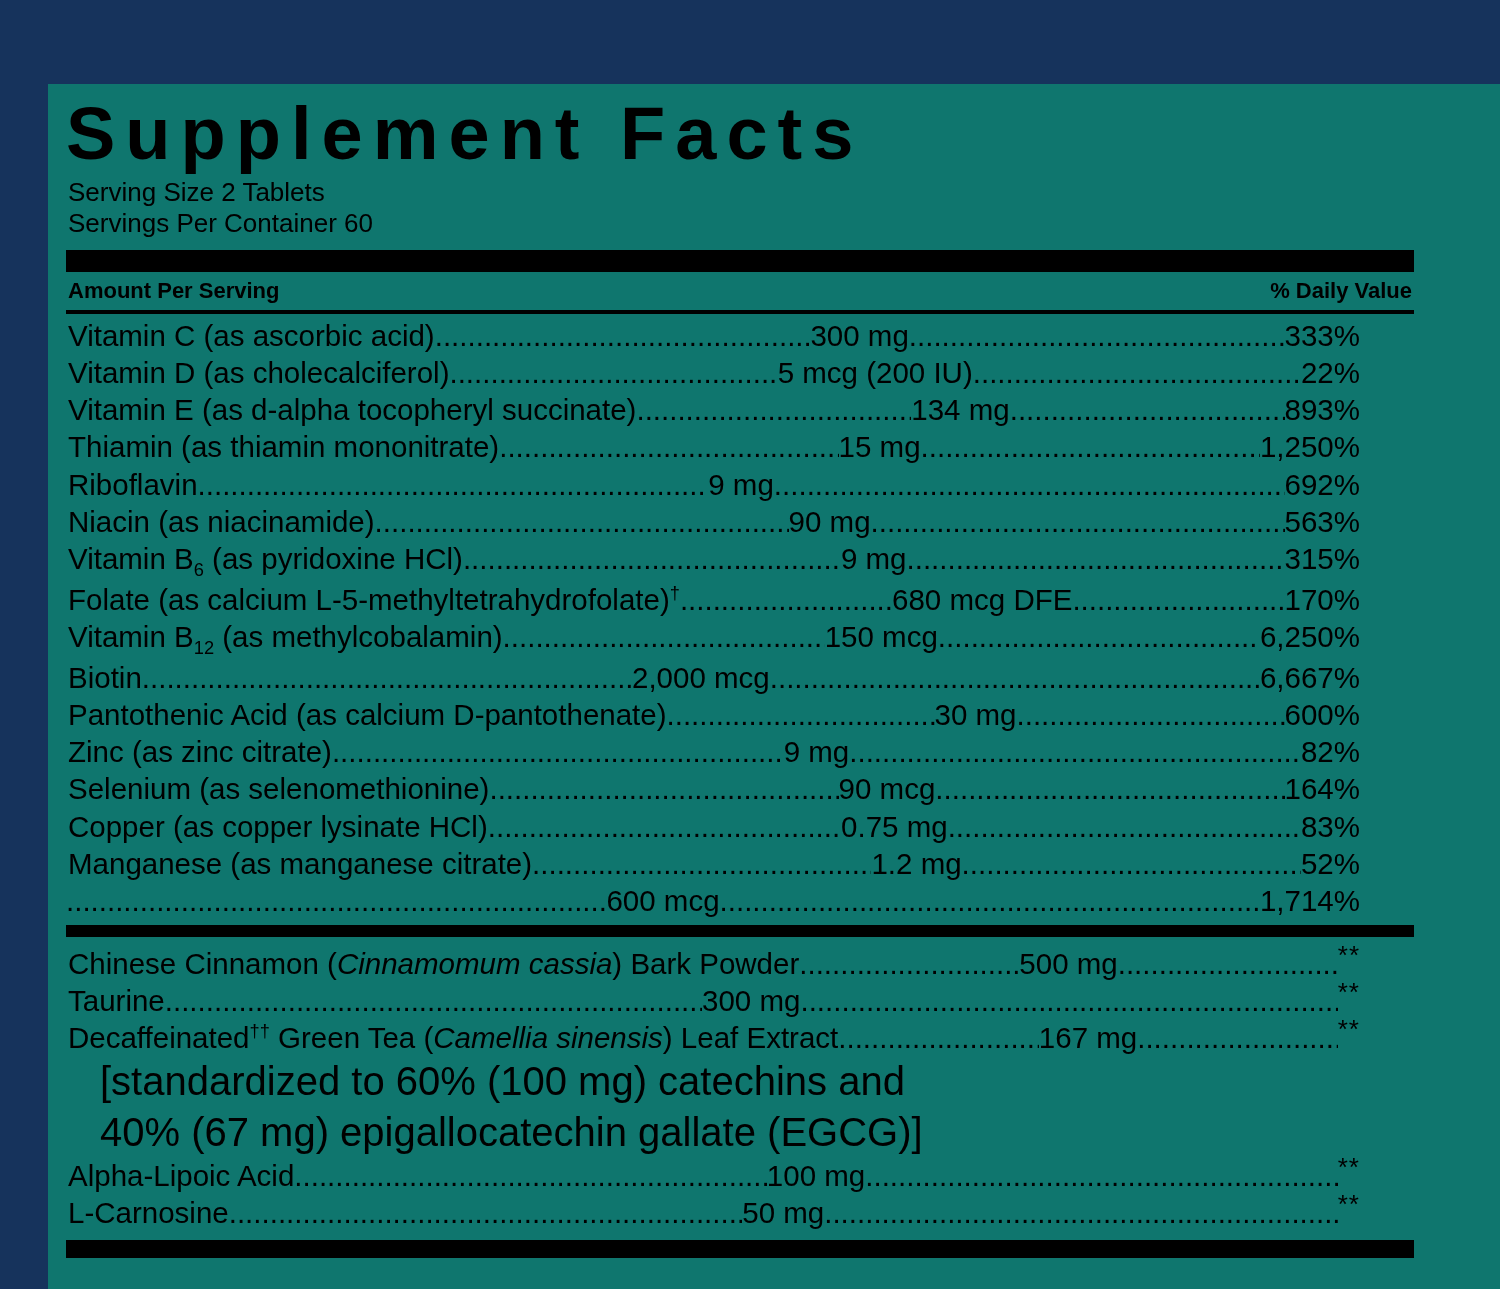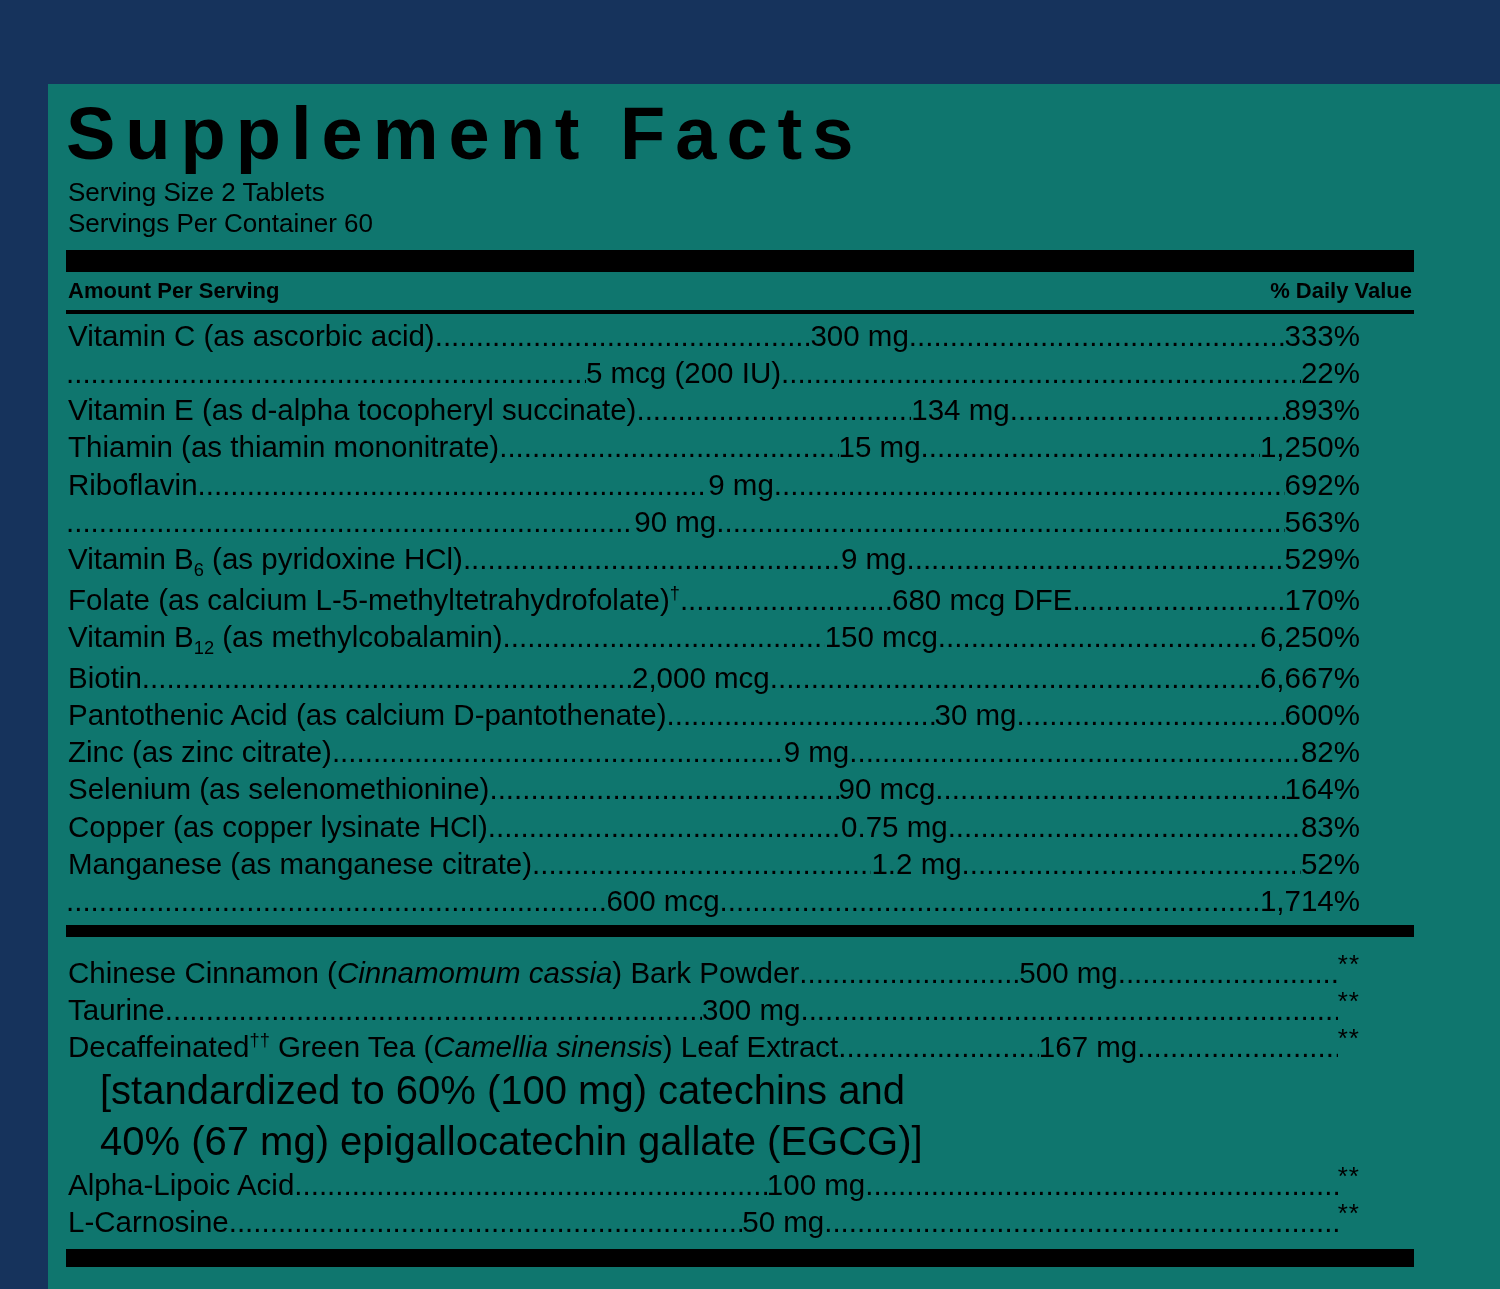--- a/index.html
+++ b/index.html
@@ -124,21 +124,21 @@
   }
   sup {
     font-size: 0.62em;
   }
   .bottom-rule {
     height: 18px;
     background: #000;
     margin-top: 8px;
   }
   .sec2 {
-    padding-top: 17px;
+    padding-top: 8px;
   }
 </style>
 </head>
 <body>
 
 <div class="panel">
   <div class="inner">
 
     <div class="title">Supplement Facts</div>
 
@@ -158,20 +158,21 @@
 
       <div class="row">
         <span class="nm">Vitamin C (as ascorbic acid)</span>
         <span class="dots">......................................................................................................................................................</span>
         <span class="amt">300 mg</span>
         <span class="dots">......................................................................................................................................................</span>
         <span class="dv">333%</span>
       </div>
 
       <div class="row">
+        <span class="nm">Vitamin D (as cholecalciferol)</span>
         <span class="dots">......................................................................................................................................................</span>
         <span class="amt">5 mcg (200 IU)</span>
         <span class="dots">......................................................................................................................................................</span>
         <span class="dv">22%</span>
       </div>
 
       <div class="row">
         <span class="nm">Vitamin E (as d-alpha tocopheryl succinate)</span>
         <span class="dots">......................................................................................................................................................</span>
         <span class="amt">134 mg</span>
@@ -189,32 +190,33 @@
 
       <div class="row">
         <span class="nm">Riboflavin</span>
         <span class="dots">......................................................................................................................................................</span>
         <span class="amt">9 mg</span>
         <span class="dots">......................................................................................................................................................</span>
         <span class="dv">692%</span>
       </div>
 
       <div class="row">
+        <span class="nm">Niacin (as niacinamide)</span>
         <span class="dots">......................................................................................................................................................</span>
         <span class="amt">90 mg</span>
         <span class="dots">......................................................................................................................................................</span>
         <span class="dv">563%</span>
       </div>
 
       <div class="row">
         <span class="nm">Vitamin B<sub>6</sub> (as pyridoxine HCl)</span>
         <span class="dots">......................................................................................................................................................</span>
         <span class="amt">9 mg</span>
         <span class="dots">......................................................................................................................................................</span>
-        <span class="dv">529%</span>
+        <span class="dv">315%</span>
       </div>
 
       <div class="row">
         <span class="nm"><span>Folate (as calcium L-5-methyltetrahydrofolate)</span><sup>†</sup></span>
         <span class="dots">......................................................................................................................................................</span>
         <span class="amt">680 mcg DFE</span>
         <span class="dots">......................................................................................................................................................</span>
         <span class="dv">170%</span>
       </div>
 

